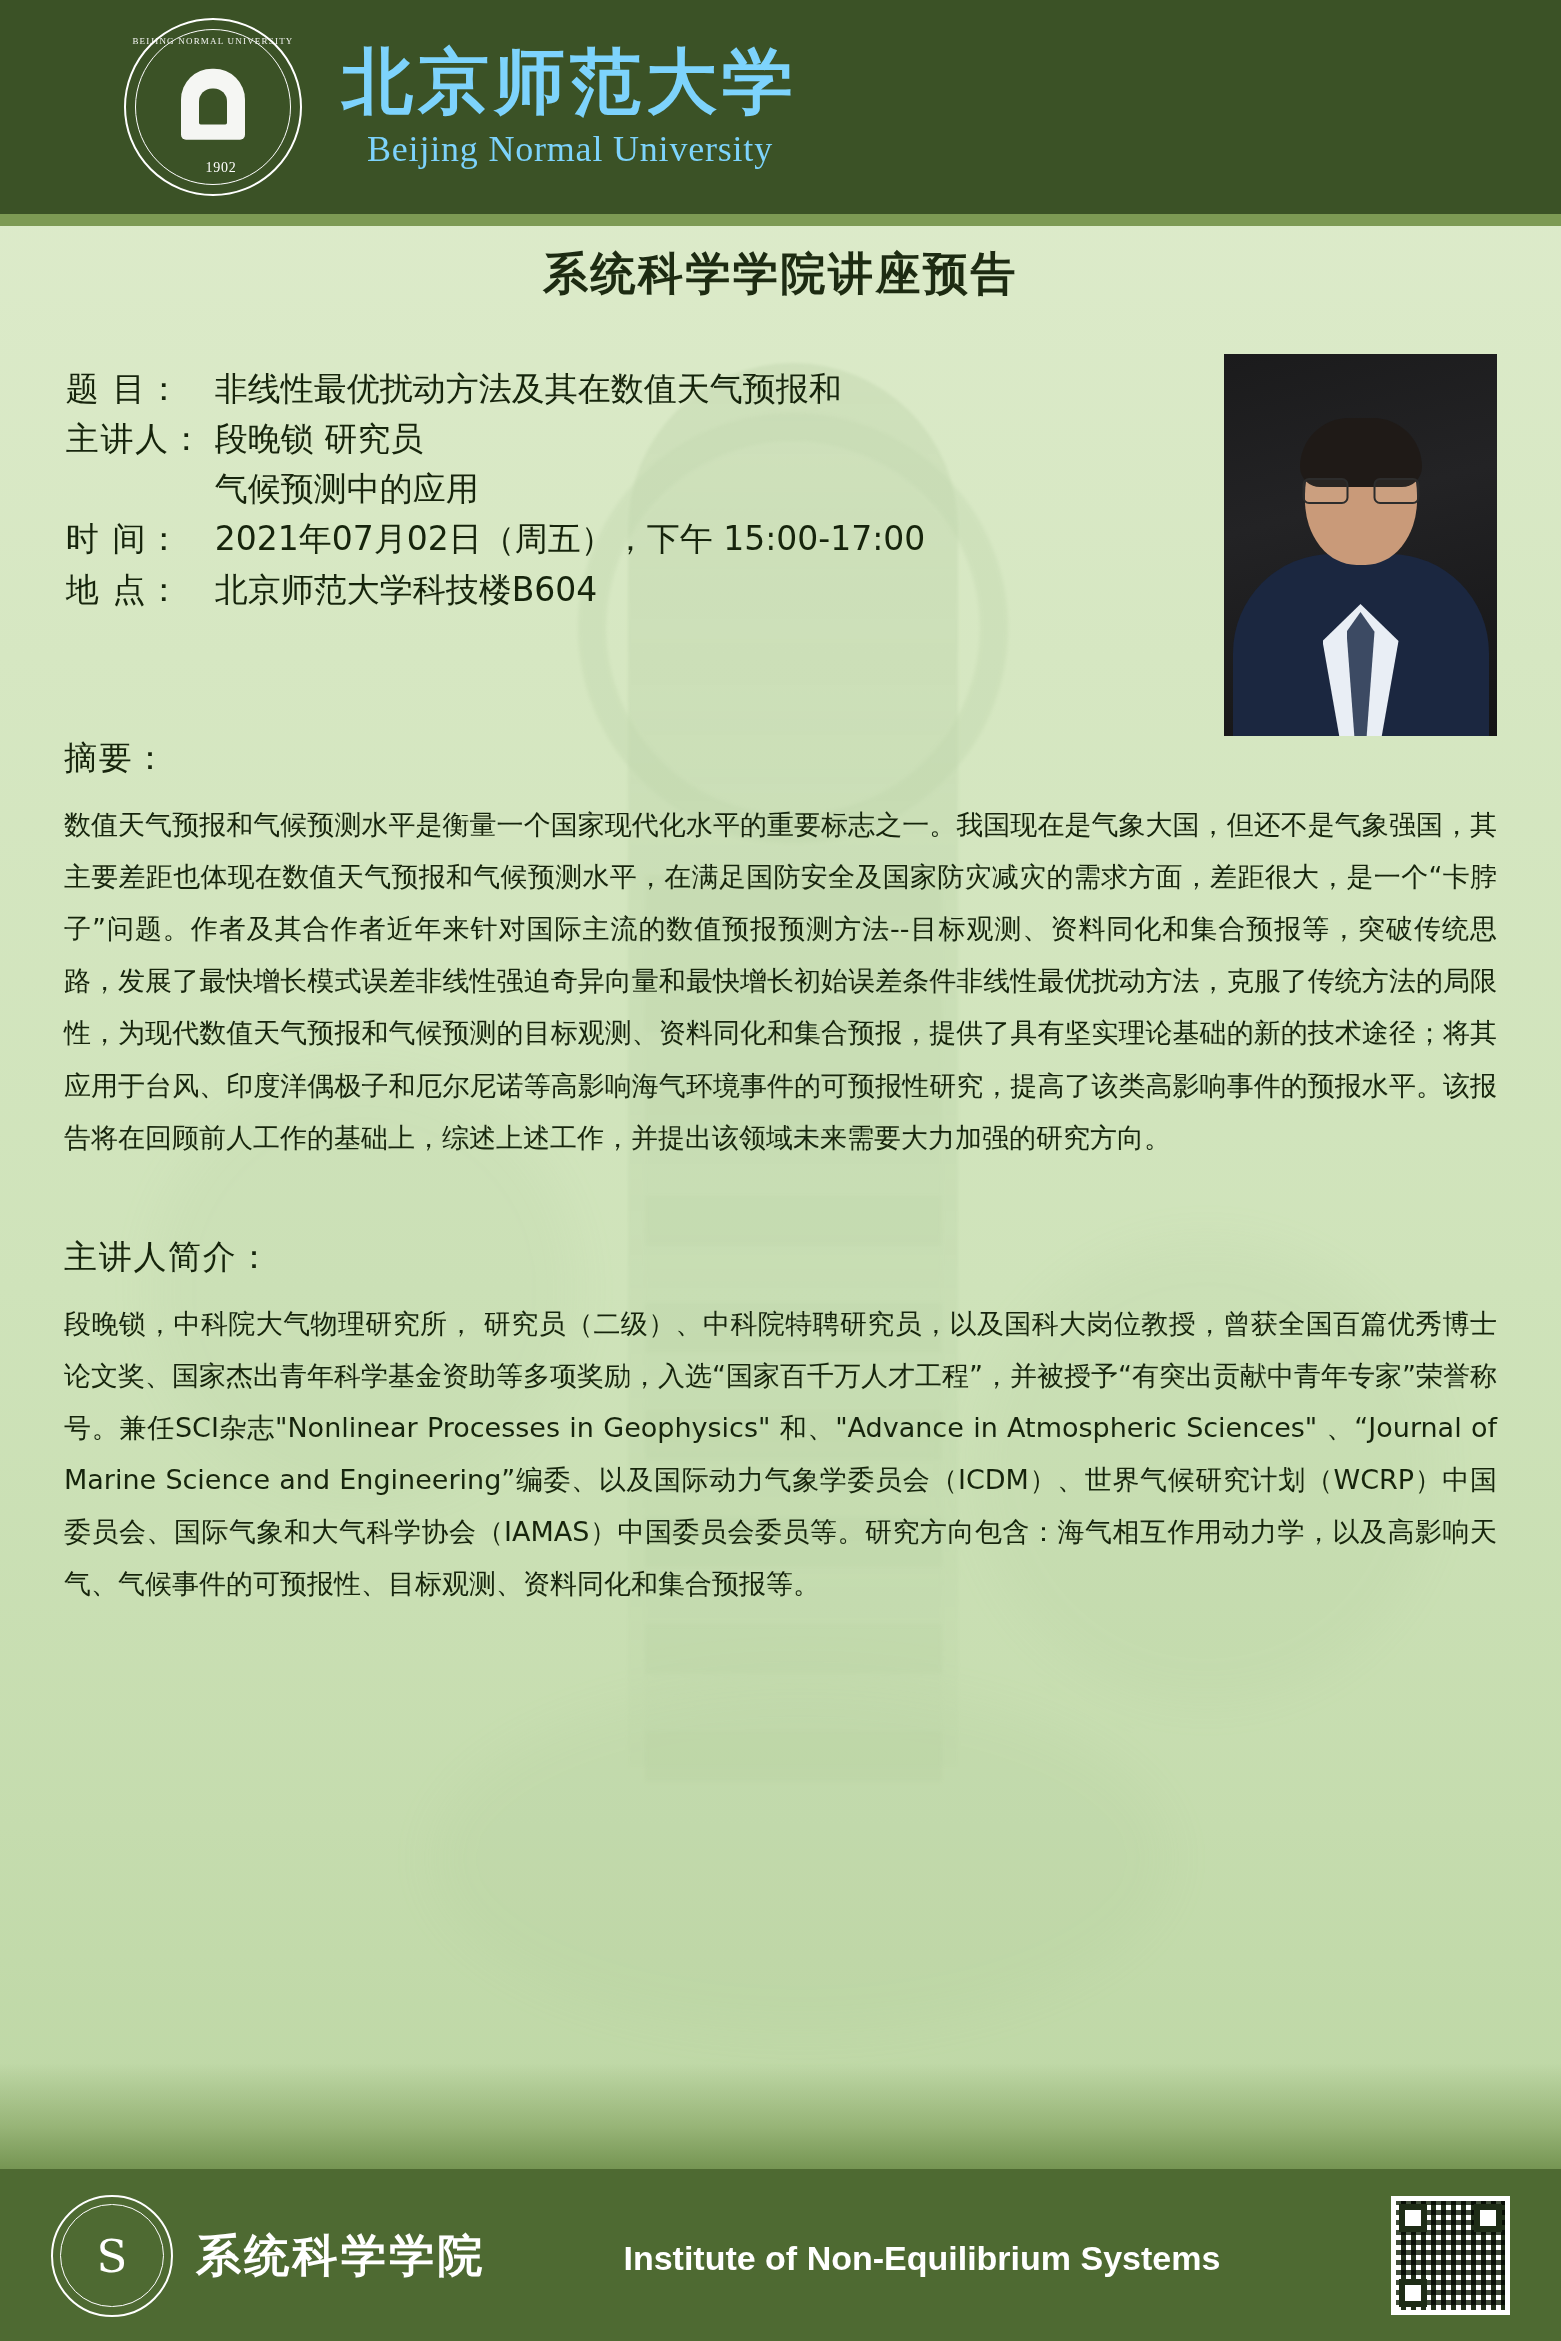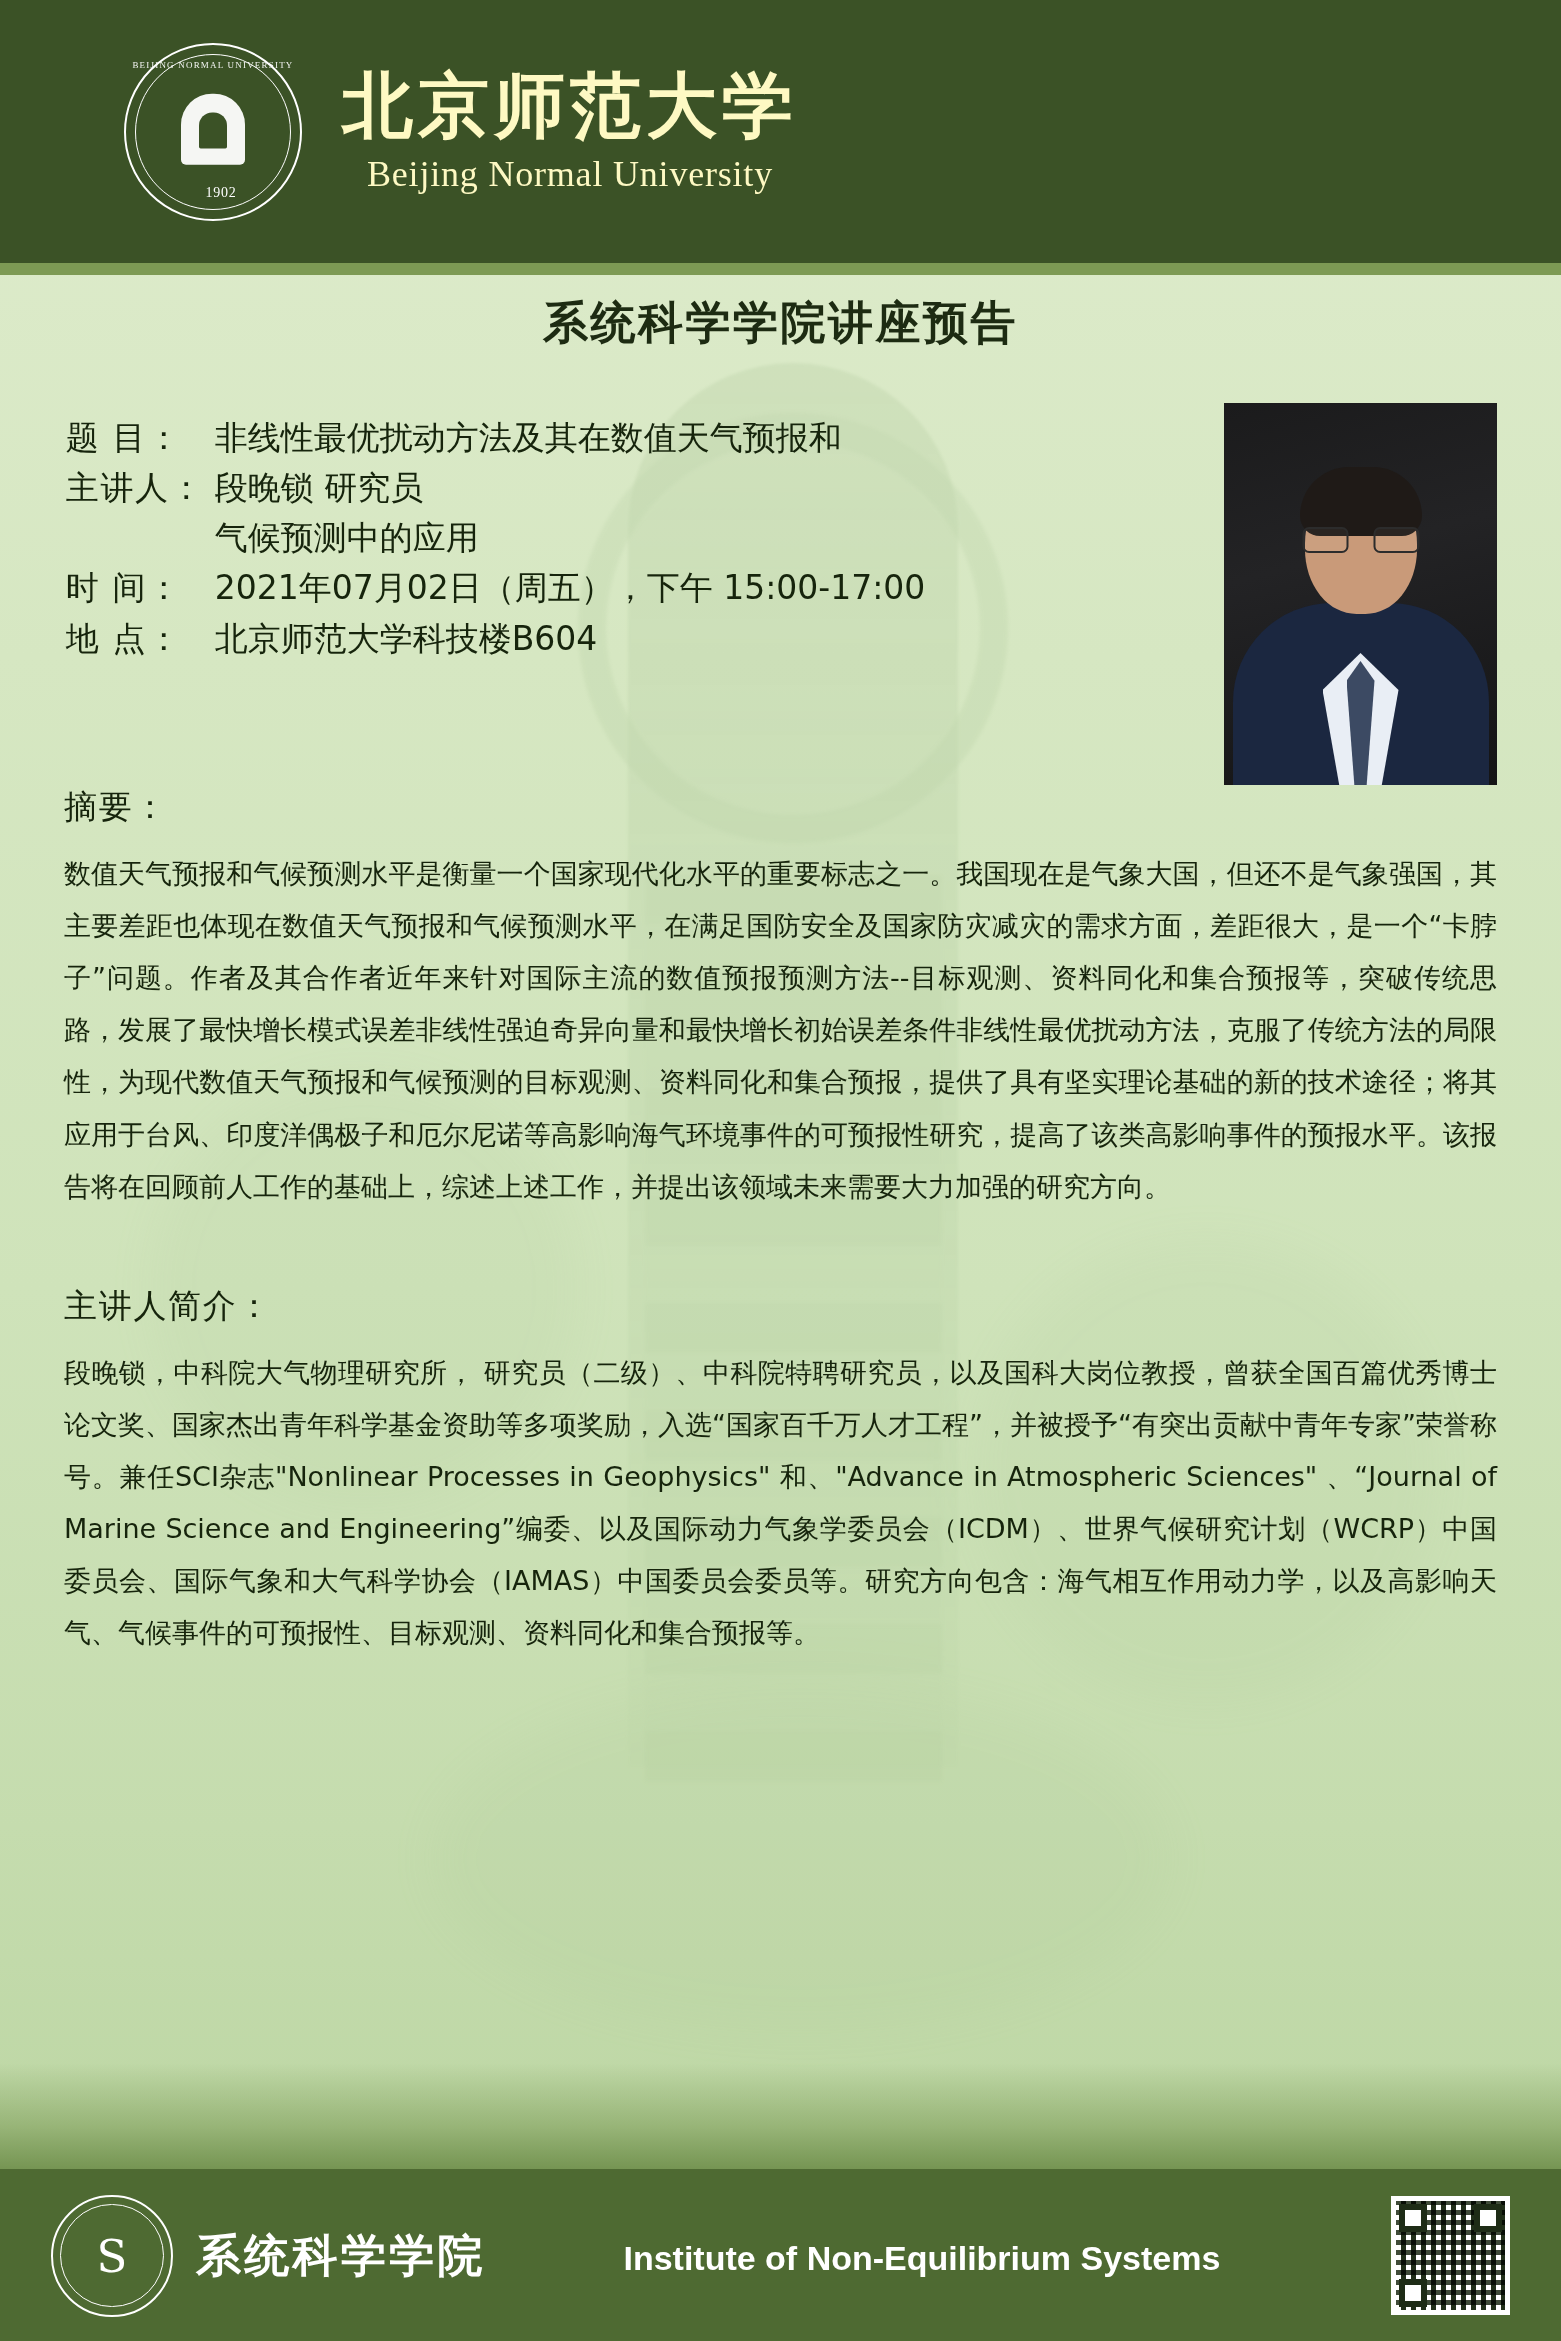--- a/index.html
+++ b/index.html
@@ -65,21 +65,21 @@
   .wm-blob {
     position: absolute;
     border-radius: 50%;
     background: rgba(150,182,132,0.25);
     filter: blur(23px);
   }
 
   
   .header {
     position: relative;
-    height: 263px;
+    height: 214px;
     background: #3b5226;
     display: flex;
     align-items: center;
     padding-left: 124px;
     box-sizing: border-box;
     z-index: 3;
   }
   .header:after {
     content: "";
     position: absolute;
@@ -140,21 +140,21 @@
     top: 15.7px;
     text-align: center;
     color: #ffffff;
     font-size: 9px;
     letter-spacing: 1.2px;
     font-family: "Liberation Serif", serif;
     opacity: 0.95;
   }
   .header-titles {
     margin-left: 40px;
-    color: #fef9c3;
+    color: #7dd3fc;
   }
   .header-cn {
     font-size: 71px;
     font-weight: bold;
     letter-spacing: 5px;
     font-family: "DejaVu Serif", "Liberation Serif", serif;
     line-height: 1.05;
   }
   .header-en {
     font-size: 36px;

